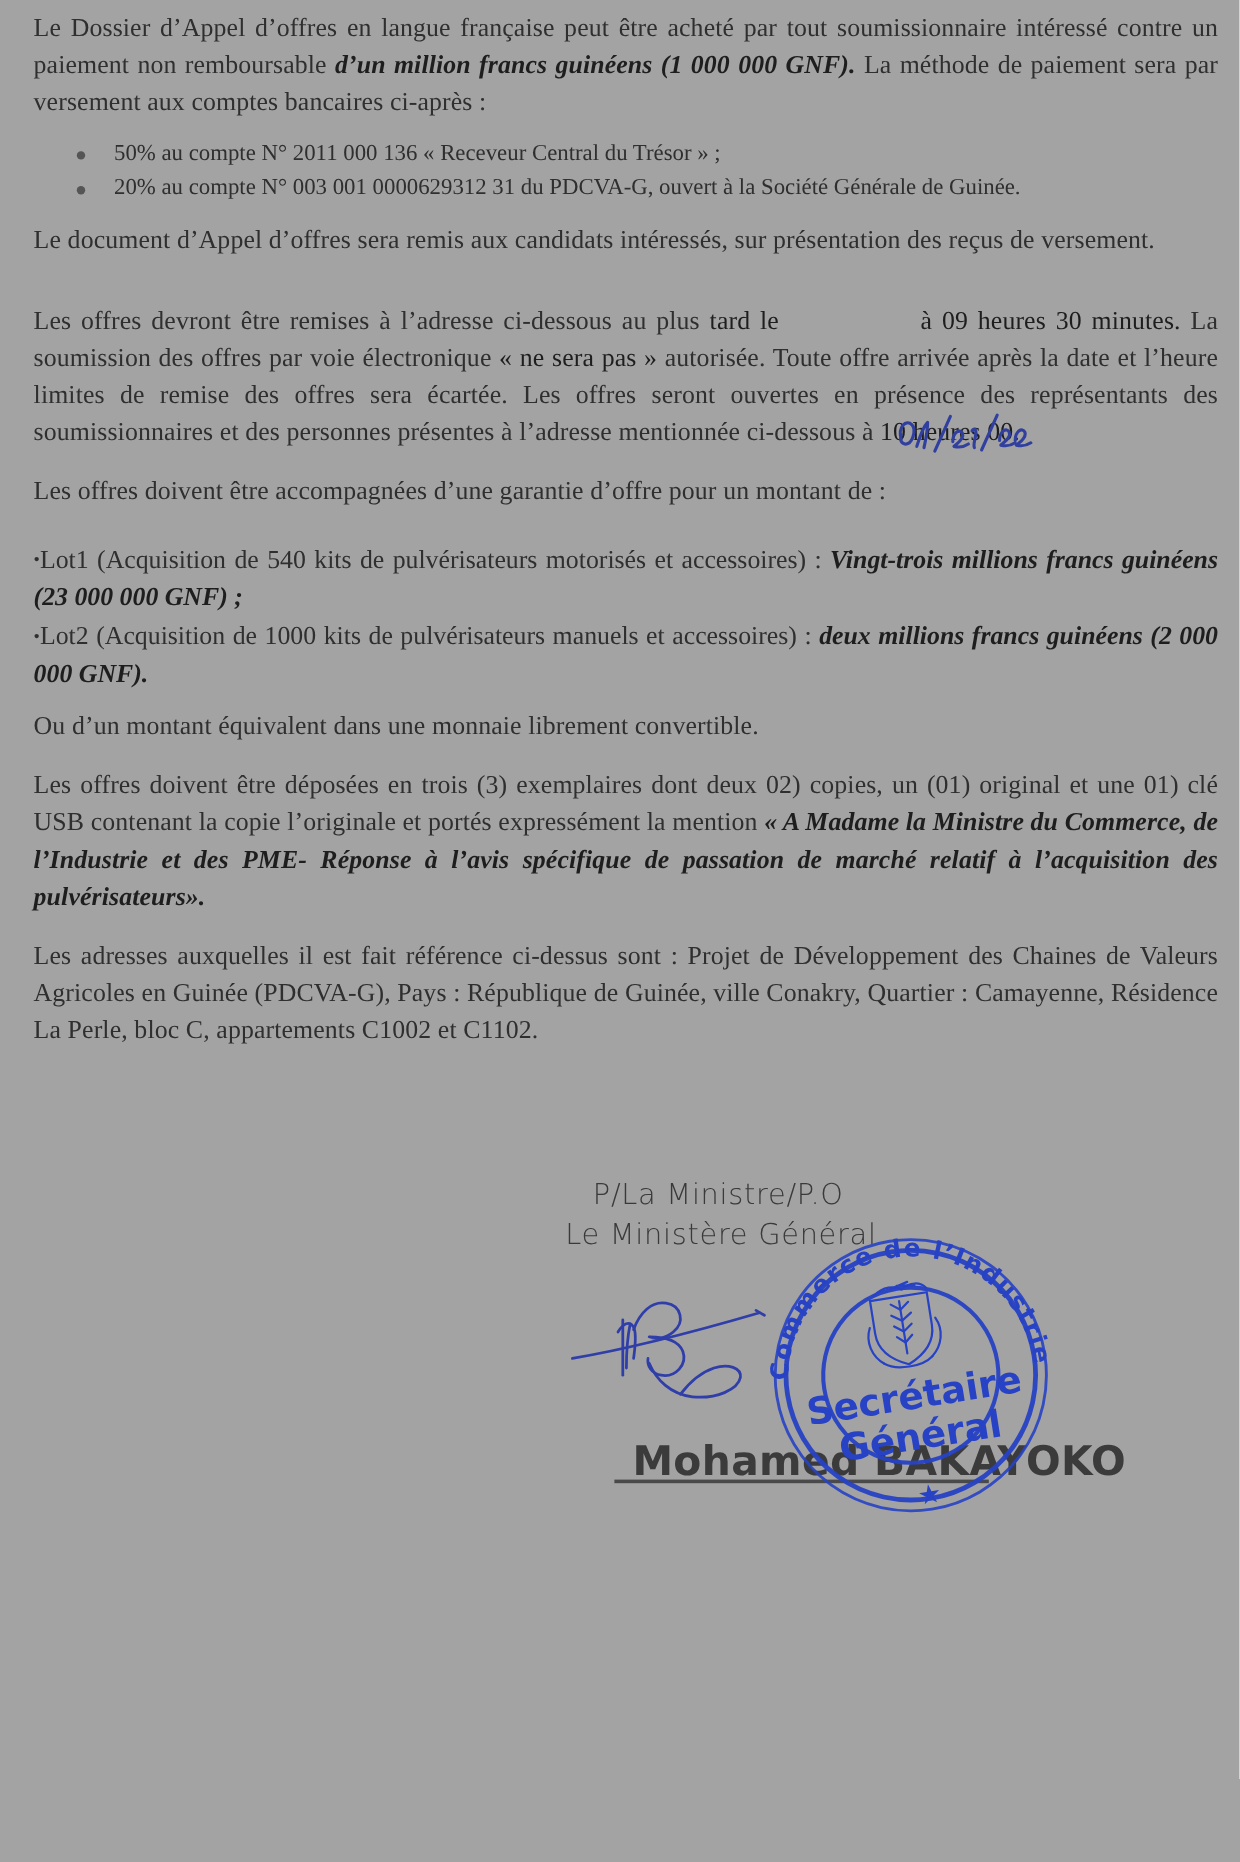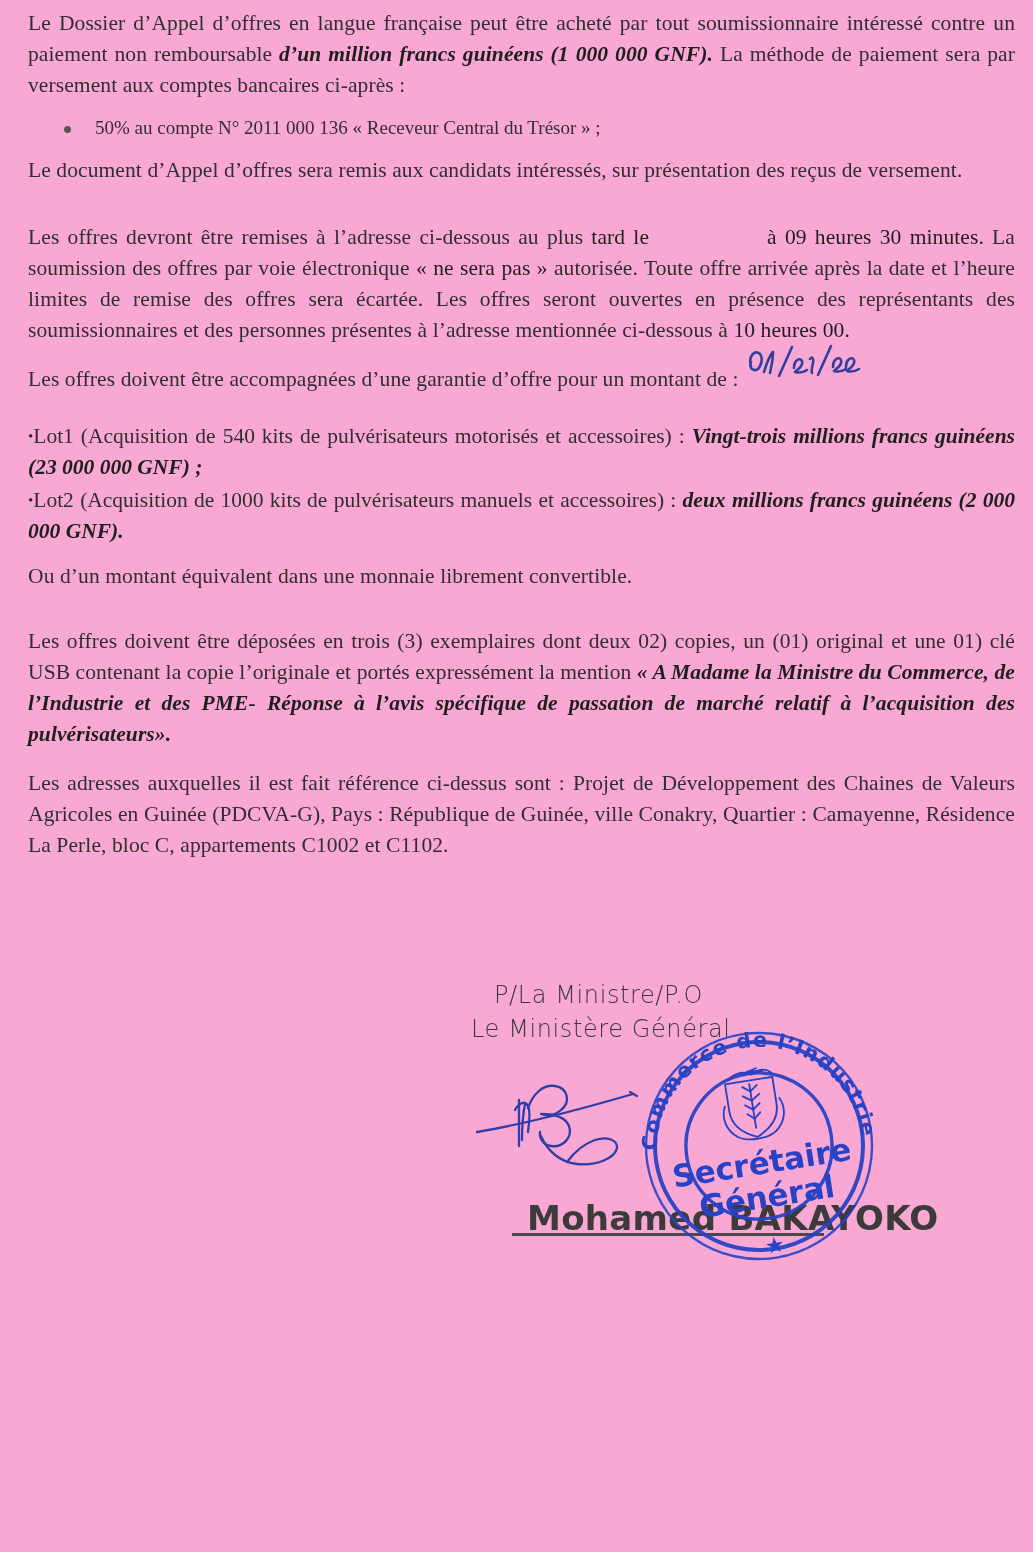--- a/index.html
+++ b/index.html
@@ -4,21 +4,21 @@
 <style>
   html, body {
     margin: 0;
     padding: 0;
     background: #ffffff;
   }
   .page {
     position: relative;
     width: 1033px;
     height: 1552px;
-    background: #f9a8d4;
+    background: #a3a3a3;
     overflow: hidden;
     font-family: "Liberation Serif", "DejaVu Serif", serif;
     color: #2b2b2b;
   }
   .body-area {
     position: absolute;
     left: 28px;
     top: 8px;
     width: 987px;
   }
@@ -142,33 +142,37 @@
 
   <div class="body-area">
 
     <p class="para"><span>Le Dossier d’Appel d’offres en langue française peut être acheté par tout soumissionnaire intéressé contre un paiement  non remboursable </span><span class="bi">d’un million francs guinéens (1 000 000 GNF).</span><span> La méthode de paiement sera par versement aux comptes bancaires ci-après :</span></p>
 
     <ul class="acct">
       <li>
         <span class="bullet-dot"></span>
         <span class="li-text">50% au compte N° 2011 000 136 « Receveur Central du Trésor » ;</span>
       </li>
+      <li>
+        <span class="bullet-dot"></span>
+        <span class="li-text">20% au compte N° 003 001 0000629312 31 du PDCVA-G, ouvert à la Société Générale de Guinée.</span>
+      </li>
     </ul>
 
     <p class="para" style="margin-bottom:36px"><span>Le document d’Appel d’offres sera remis aux candidats intéressés, sur présentation des reçus de versement.</span></p>
 
     <p class="para" style="margin-bottom:18px"><span>Les offres devront être remises à l’adresse ci-dessous au plus </span><b>tard le</b><span style="display:inline-block;width:118px"></span><b>à 09 heures 30 minutes.</b><span> La soumission des offres par voie électronique </span><b>« ne sera pas »</b><span> autorisée. Toute offre arrivée après la date et l’heure limites de remise des offres sera écartée. Les offres seront ouvertes en présence des représentants des soumissionnaires et des personnes présentes à l’adresse mentionnée ci-dessous à </span><b>10 heures 00.</b></p>
 
     <p class="para" style="margin-bottom:26px"><span>Les offres doivent être accompagnées d’une garantie d’offre  pour un montant de :</span></p>
 
     <p class="lot-line"><span class="lot-bullet">•</span><span>Lot1 (Acquisition de 540 kits de pulvérisateurs motorisés et accessoires) : </span><span class="bi">Vingt-trois millions francs guinéens (23 000 000 GNF) ;</span></p>
 
     <p class="lot-line" style="margin-bottom:14px"><span class="lot-bullet">•</span><span>Lot2 (Acquisition de 1000 kits de pulvérisateurs manuels et accessoires) : </span><span class="bi">deux millions francs guinéens (2 000 000 GNF).</span></p>
 
-    <p class="para" style="margin-bottom:34px"><span> Ou d’un montant équivalent dans une monnaie librement convertible.</span></p>
+    <p class="para" style="margin-bottom:18px"><span> Ou d’un montant équivalent dans une monnaie librement convertible.</span></p>
 
     <p class="para" style="margin-bottom:18px"><span>Les offres doivent être déposées en trois (3) exemplaires dont  deux 02) copies, un (01) original et une 01) clé USB contenant la copie l’originale et portés expressément la mention  </span><span class="bi">« A Madame la Ministre du Commerce, de l’Industrie et des PME- Réponse à l’avis spécifique de passation de marché relatif à l’acquisition des pulvérisateurs».</span></p>
 
     <p class="para"><span>Les adresses auxquelles il est fait référence ci-dessus sont : Projet de Développement des Chaines de Valeurs Agricoles en Guinée (PDCVA-G), Pays : République de Guinée, ville Conakry, Quartier : Camayenne, Résidence La Perle, bloc C, appartements C1002 et C1102.</span></p>
 
   </div>
 
   <svg class="handdate" viewBox="0 0 120 42">
     <g fill="none" stroke="#31409f" stroke-width="2.6" stroke-linecap="round" stroke-linejoin="round">
       <path d="M9 24 C6 14, 13 7, 18 12 C22 17, 18 29, 12 28 C8 27, 8 23, 9 20"></path>

